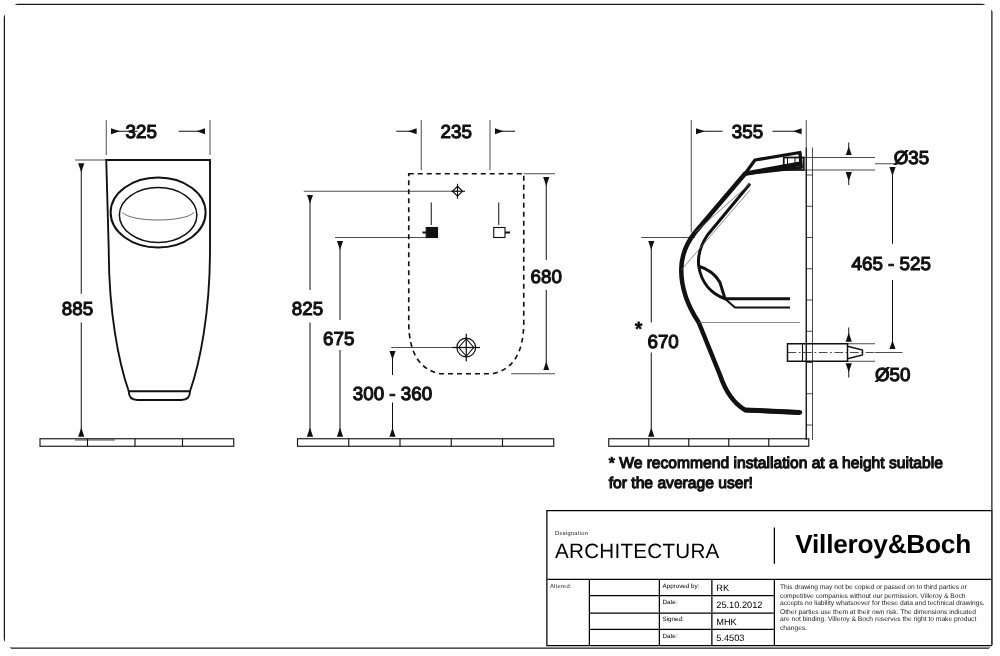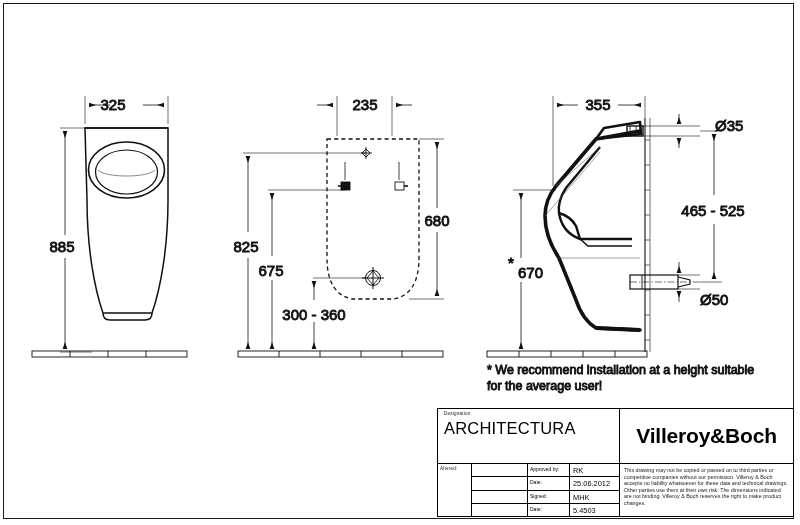--- a/index.html
+++ b/index.html
@@ -10,20 +10,21 @@
   body {
     font-family: "Liberation Sans", sans-serif;
     color: #000000;
   }
   #sheet {
     position: relative;
     width: 800px;
     height: 525px;
     background: #ffffff;
     overflow: hidden;
+    border-radius: 25px;
   }
   #sheet-border {
     position: absolute;
     left: 3px;
     top: 3px;
     width: 791px;
     height: 516px;
     border: 1.5px solid #1a1a1a;
     box-sizing: border-box;
     pointer-events: none;
@@ -55,20 +56,21 @@
     border: 1.2px solid #000;
     box-sizing: border-box;
     background: #fff;
     display: flex;
     flex-direction: column;
   }
   .tb-upper {
     display: flex;
     height: 54px;
     border-bottom: 1.2px solid #000;
+    align-items: center;
   }
   .tb-designation {
     width: 182px;
     border-right: 1.2px solid #000;
     box-sizing: border-box;
     padding: 2px 0 0 6px;
     position: relative;
   }
   .tb-label-small {
     font-size: 4.6px;
@@ -418,21 +420,21 @@
         <div class="brow"></div>
       </div>
 
       <div class="tb-fields">
         <div class="frow">
           <div class="fkey">Approved by:</div>
           <div class="fval">RK</div>
         </div>
         <div class="frow">
           <div class="fkey">Date:</div>
-          <div class="fval">25.06.2012</div>
+          <div class="fval">25.10.2012</div>
         </div>
         <div class="frow">
           <div class="fkey">Signed:</div>
           <div class="fval">MHK</div>
         </div>
         <div class="frow">
           <div class="fkey">Date:</div>
           <div class="fval">5.4503</div>
         </div>
       </div>

